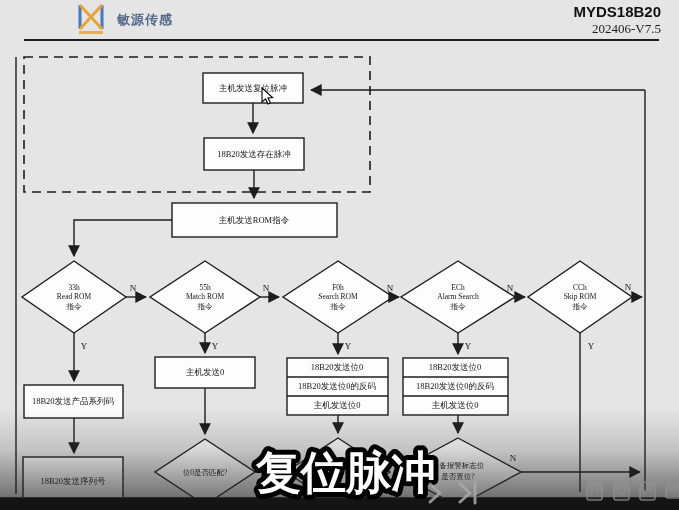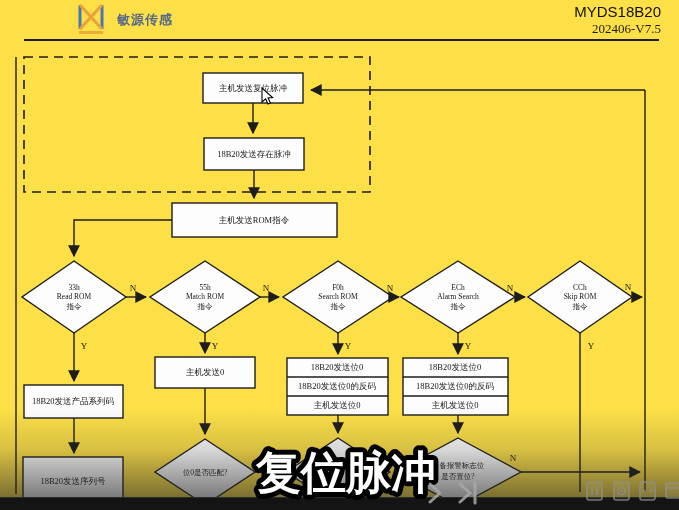--- a/index.html
+++ b/index.html
@@ -1,24 +1,24 @@
 <!DOCTYPE html>
 <html><head>
 <meta charset="utf-8">
 <style>
   html,body{margin:0;padding:0;background:#000;}
-  .frame{position:relative;width:679px;height:510px;background:#fde047;overflow:hidden;
+  .frame{position:relative;width:679px;height:510px;background:#e5e5e5;overflow:hidden;
          font-family:"Liberation Sans",sans-serif;}
   
   .header{position:absolute;left:0;top:0;width:679px;height:44px;z-index:6;}
   .logo{position:absolute;left:74px;top:3px;}
   .brand{position:absolute;left:117px;top:11px;font-size:13px;font-weight:bold;
          color:#55688a;letter-spacing:1px;}
   .hdr-right{position:absolute;right:18px;top:3px;text-align:right;}
-  .product{font-size:15px;font-weight:normal;color:#111;font-family:"Liberation Sans",sans-serif;}
+  .product{font-size:15px;font-weight:bold;color:#111;font-family:"Liberation Sans",sans-serif;}
   .version{font-size:13px;color:#1c1c1c;font-family:Liberation Serif, serif;margin-top:1px;}
   .rule{position:absolute;left:24px;top:39px;width:635px;height:2px;background:#1c1c1c;}
   
   svg.chart{position:absolute;left:0;top:0;z-index:1;}
   svg.chart text{font-family:"Liberation Serif",serif;fill:#151515;}
   .bx{fill:#fdfdfd;stroke:#1d1d1d;stroke-width:1.4;}
   .dm{fill:#fdfdfd;stroke:#1d1d1d;stroke-width:1.4;}
   .ln{stroke:#1d1d1d;stroke-width:1.4;fill:none;}
   .t8{font-size:8.5px;text-anchor:middle;}
   .t7{font-size:7.5px;text-anchor:middle;}

